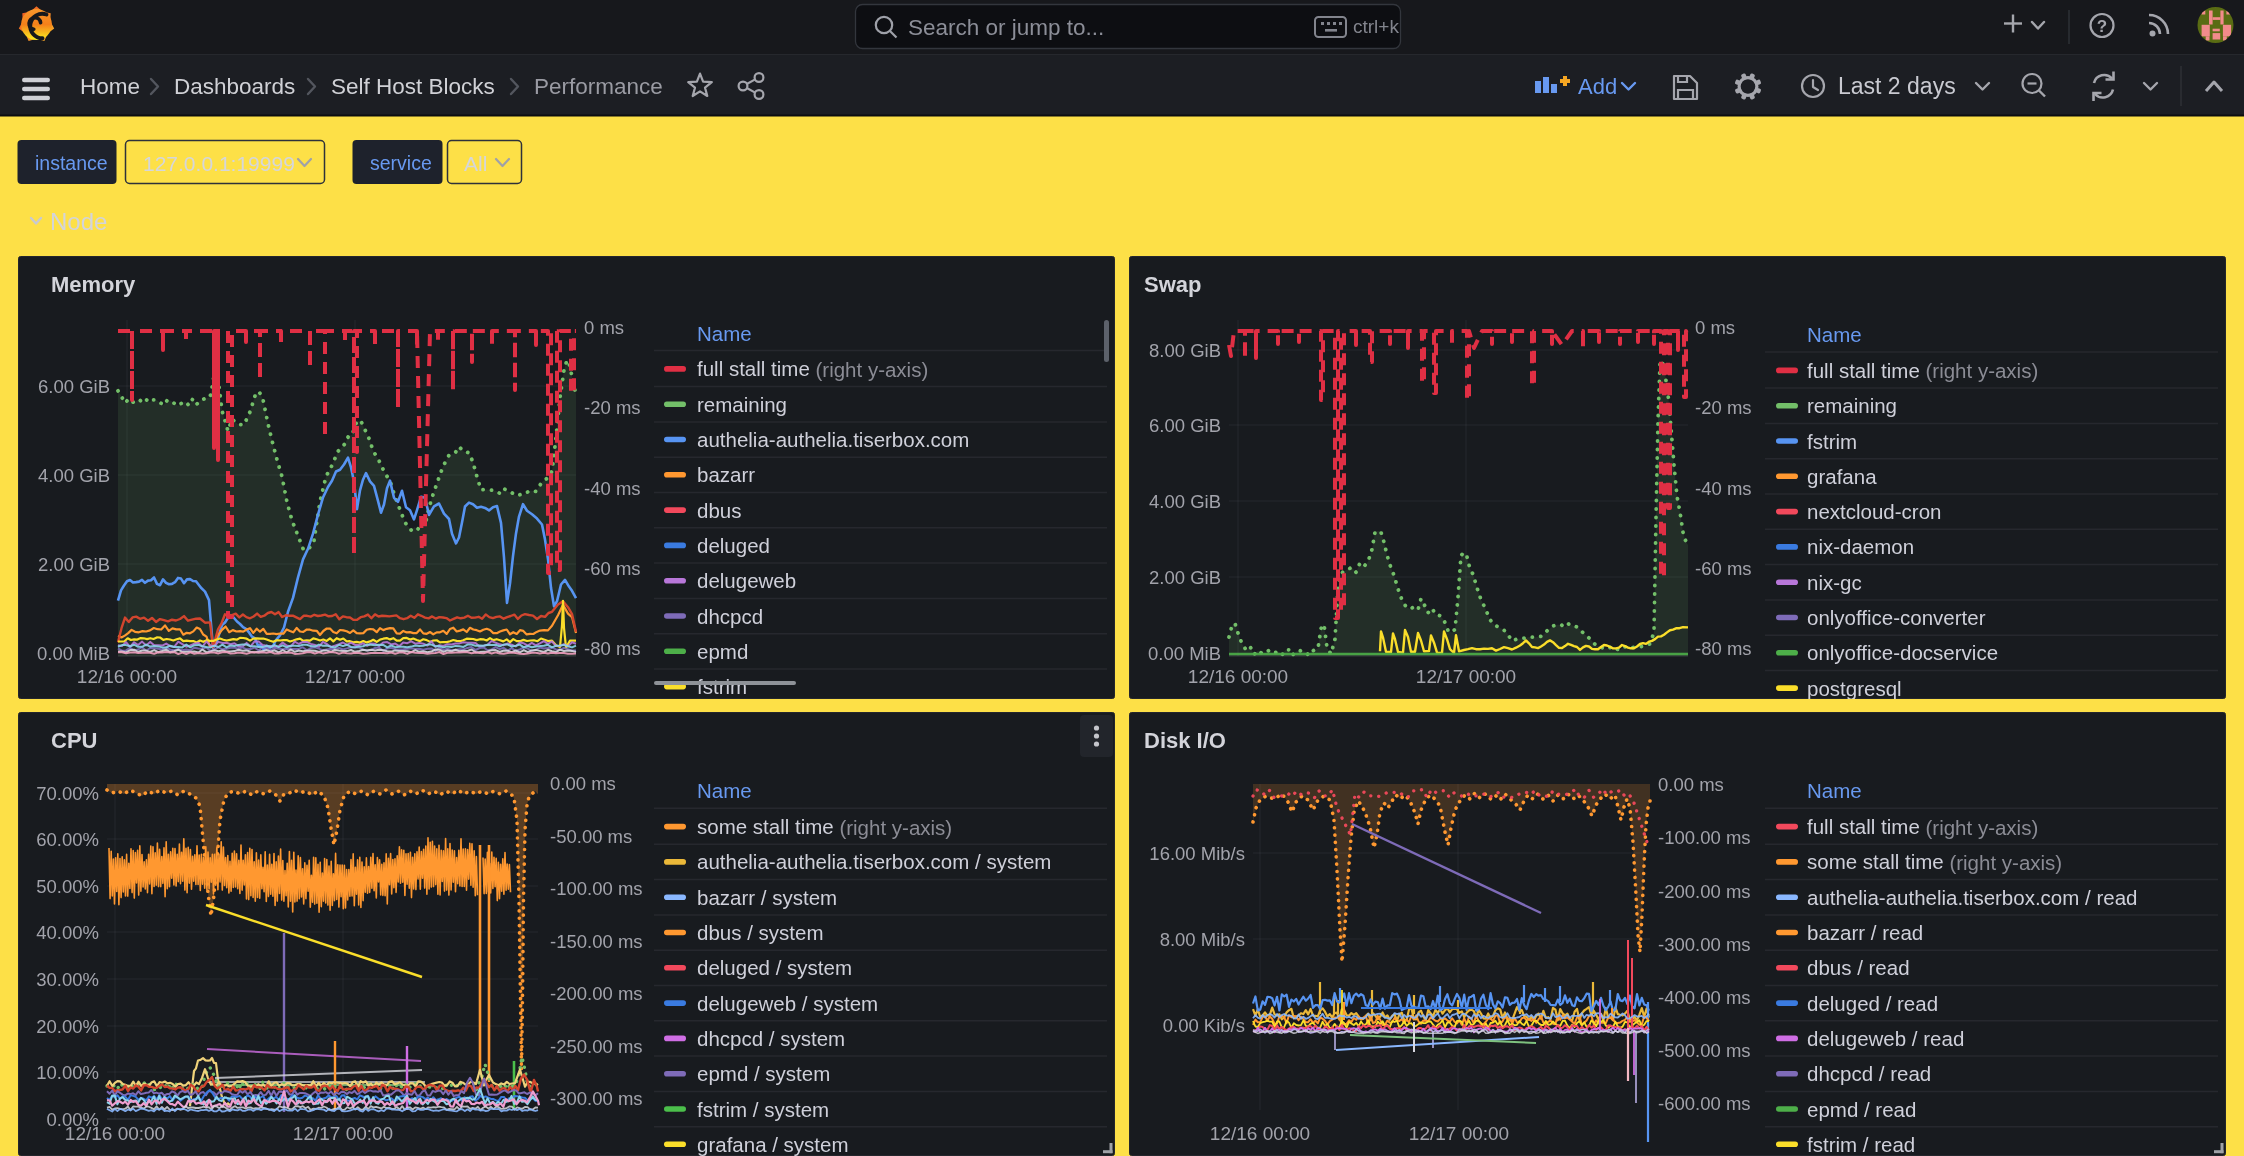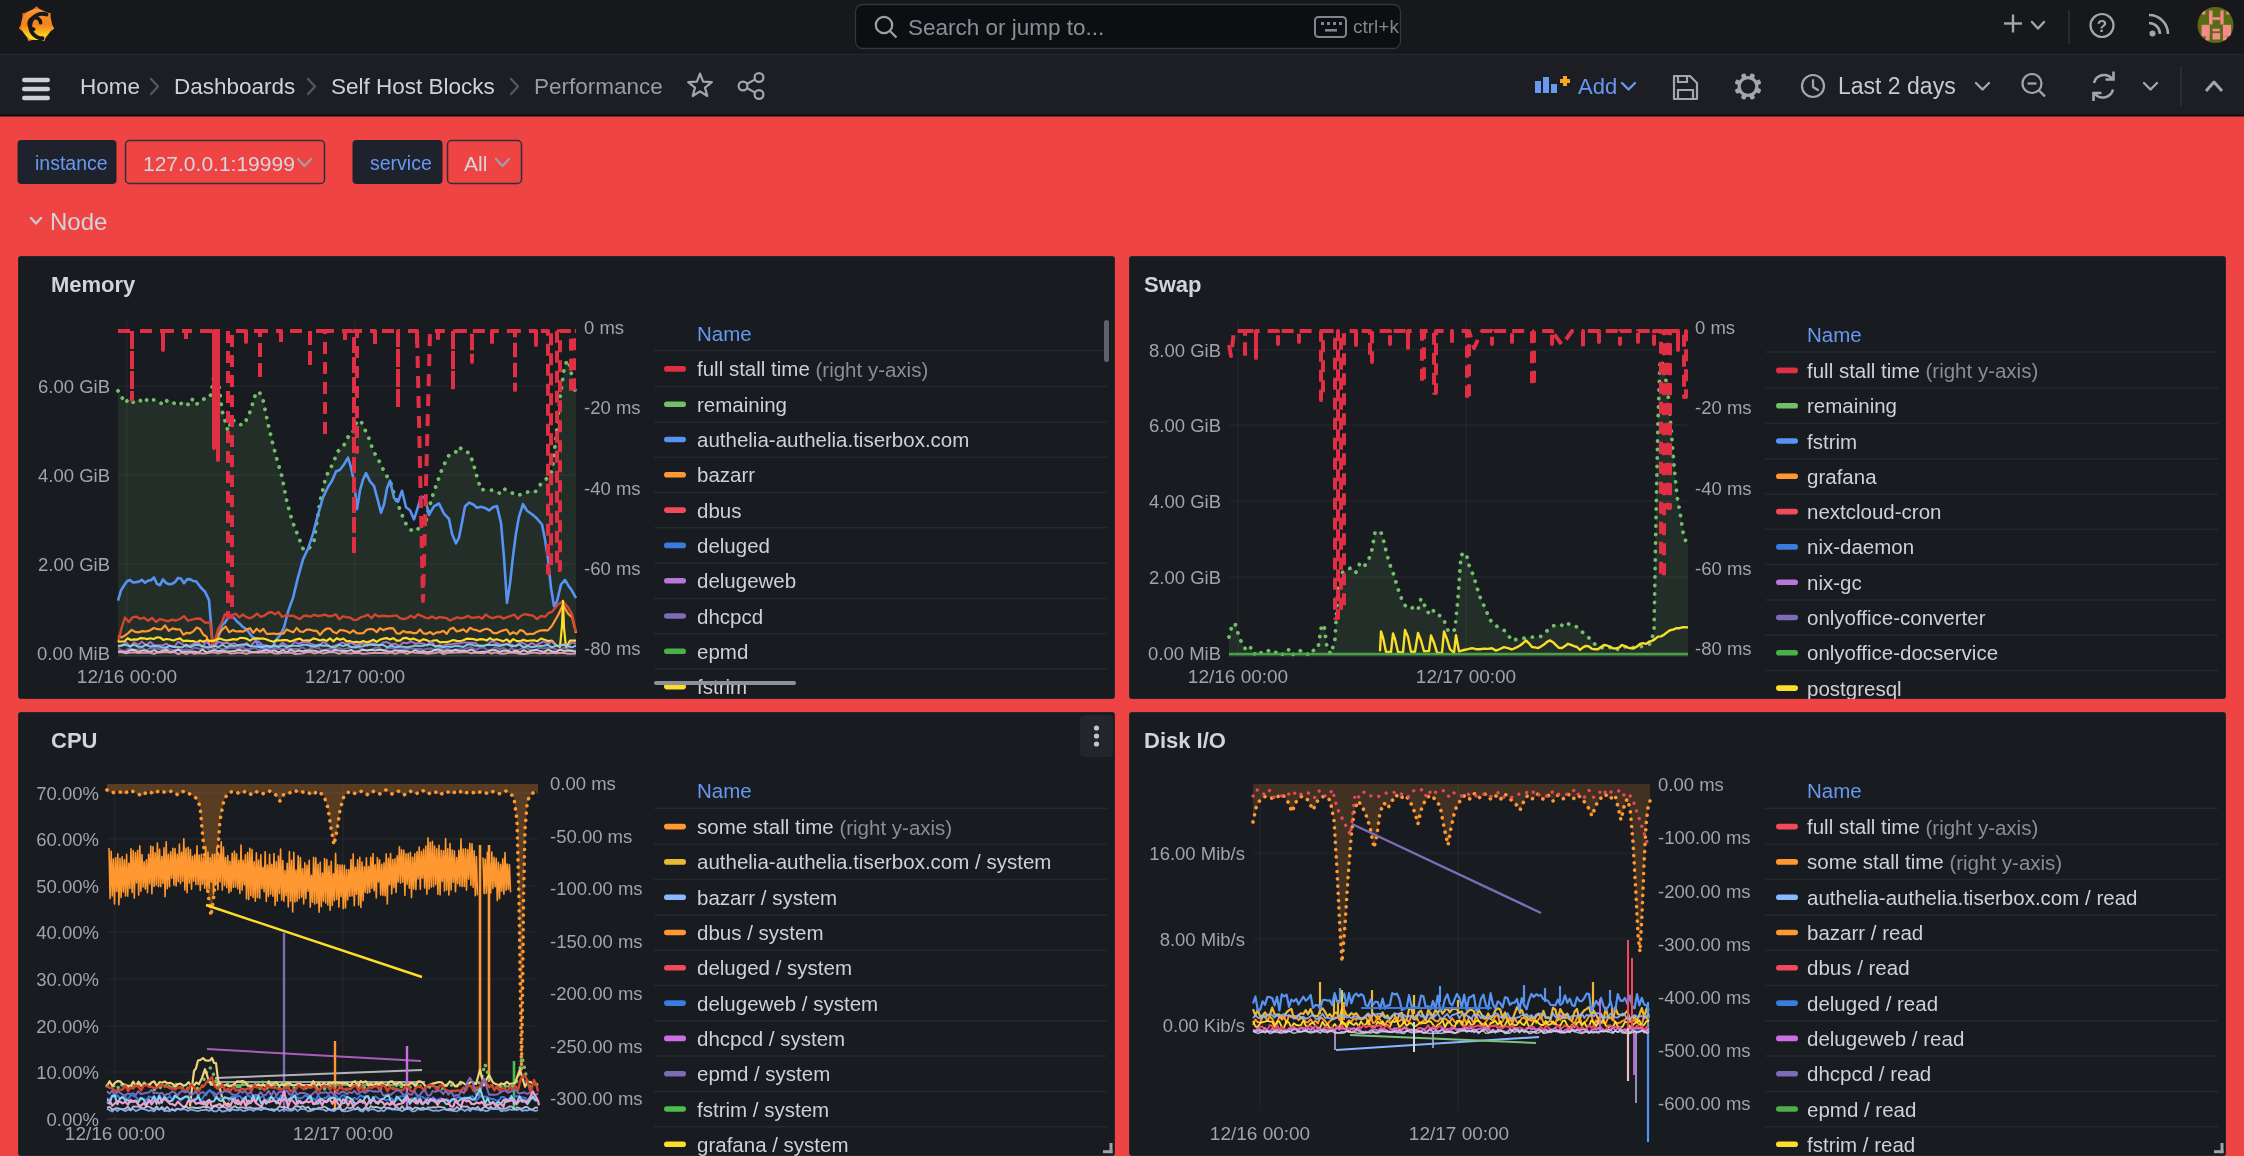--- a/index.html
+++ b/index.html
@@ -1,15 +1,15 @@
 <!DOCTYPE html>
 <html><head><meta charset="utf-8"><title>Performance</title>
 <style>
 html,body{margin:0;padding:0;background:#111217;width:2244px;height:1156px;overflow:hidden;font-family:"Liberation Sans",sans-serif;}
-#root{position:relative;width:2244px;height:1156px;background:#ef4444;}
+#root{position:relative;width:2244px;height:1156px;background:#fde047;}
 </style></head>
 <body>
 <div id="root">
 <svg width="2244" height="240" style="position:absolute;left:0;top:0">
       <rect x="0.0" y="0.0" width="2244.0" height="54.0" fill="#17181c"></rect>
       <rect x="0.0" y="54.0" width="2244.0" height="61.0" fill="#1c1e23"></rect>
       <line x1="0.0" y1="54.5" x2="2244.0" y2="54.5" stroke="#26282d" stroke-width="1"></line>
       <line x1="0.0" y1="115.5" x2="2244.0" y2="115.5" stroke="#0c0d10" stroke-width="2"></line>
       <defs>
         <linearGradient id="glogo" x1="0" y1="0" x2="0" y2="1">

